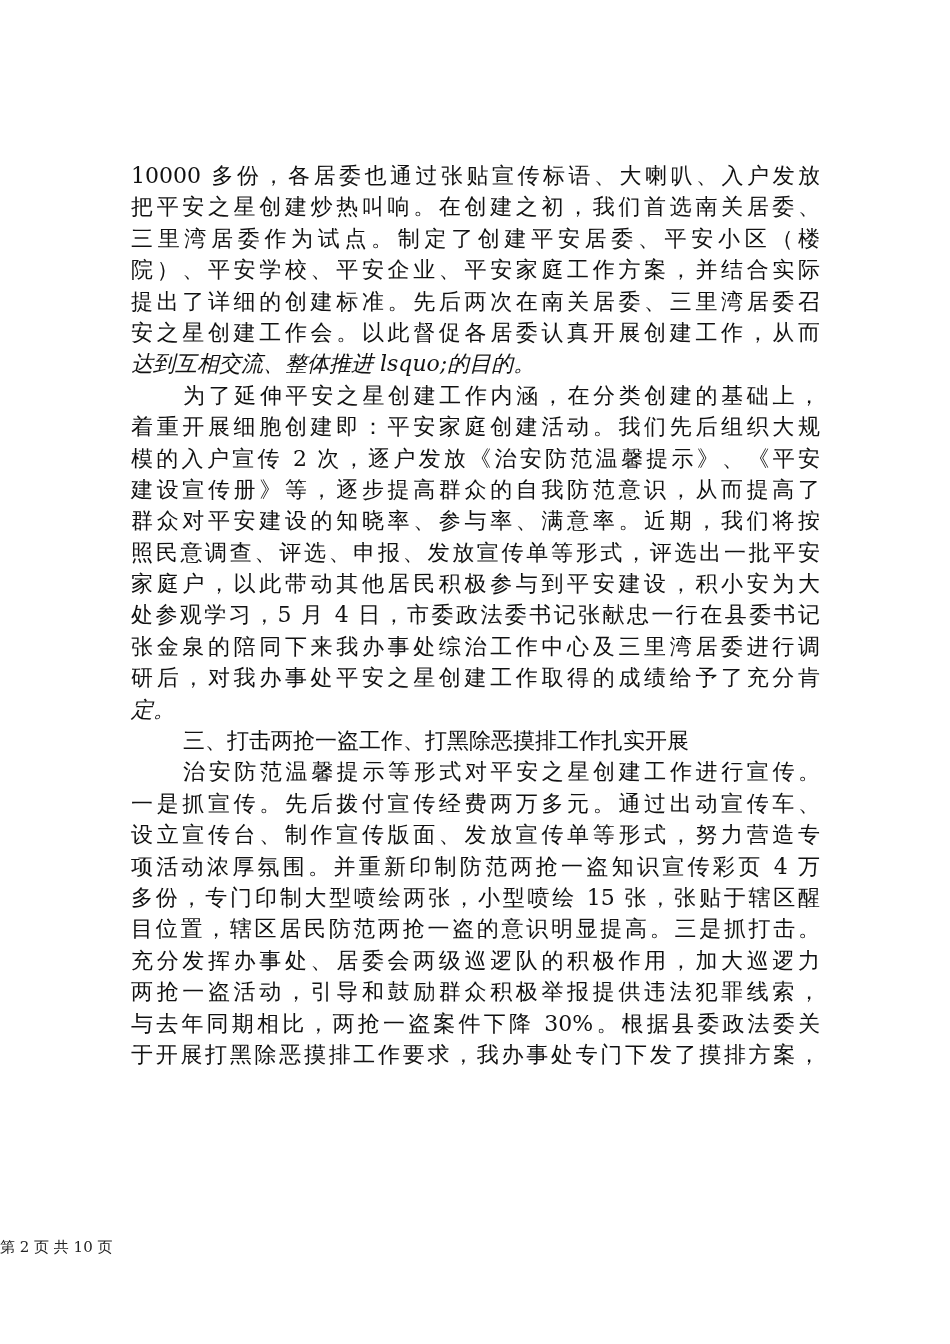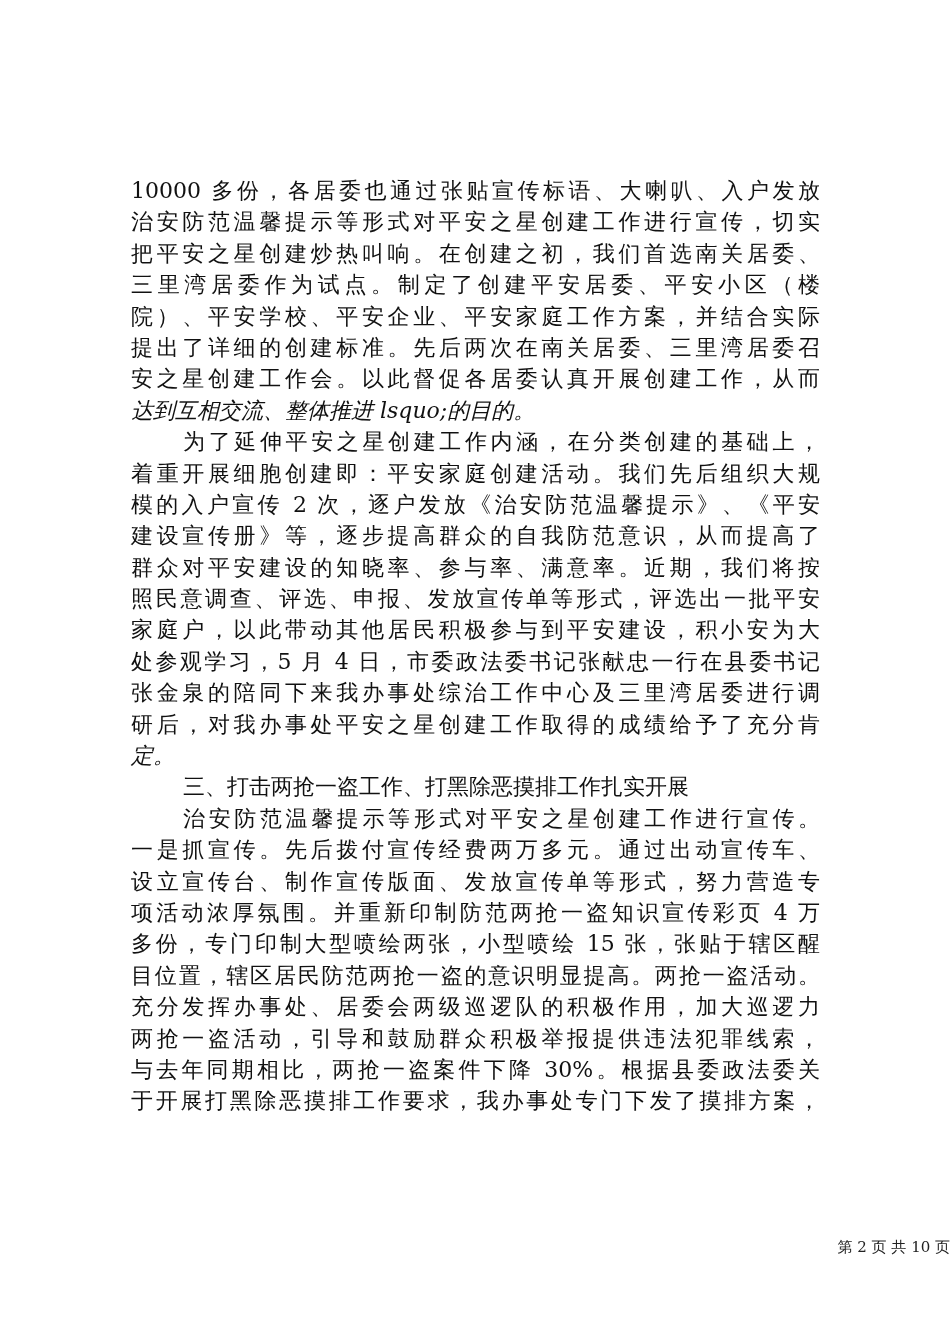--- a/index.html
+++ b/index.html
@@ -11,21 +11,21 @@
       width: 950px;
       height: 1344px;
       position: relative;
       overflow: hidden;
       font-family: "DejaVu Serif", "Liberation Serif", serif;
       color: #111111;
     }
     .page {
       position: absolute;
       left: 131px;
-      top: 175px;
+      top: 160px;
       width: 689px;
     }
     .line {
       display: block;
       height: 31.4px;
       line-height: 31.4px;
       font-size: 22px;
       white-space: nowrap;
       text-align: justify;
       text-align-last: justify;
@@ -40,34 +40,33 @@
     }
     .line.heading {
       padding-left: 52px;
       text-align-last: left;
     }
     .footer {
       position: absolute;
       top: 1238px;
       left: 0;
       width: 950px;
-      text-align: right;
+      text-align: left;
       font-size: 15px;
       color: #222222;
       font-family: "DejaVu Serif", "Liberation Serif", serif;
     }
   </style>
 </head>
 <body>
 
 <div class="page">
 
   <div>
     <span class="line">10000 多份，各居委也通过张贴宣传标语、大喇叭、入户发放</span>
-    <span class="line">治安防范温馨提示等形式对平安之星创建工作进行宣传，切实</span>
     <span class="line">把平安之星创建炒热叫响。在创建之初，我们首选南关居委、</span>
     <span class="line">三里湾居委作为试点。制定了创建平安居委、平安小区（楼</span>
     <span class="line">院）、平安学校、平安企业、平安家庭工作方案，并结合实际</span>
     <span class="line">提出了详细的创建标准。先后两次在南关居委、三里湾居委召</span>
     <span class="line">安之星创建工作会。以此督促各居委认真开展创建工作，从而</span>
     <span class="line last">达到互相交流、整体推进 lsquo;的目的。</span>
   </div>
 
   <div>
     <span class="line indent">为了延伸平安之星创建工作内涵，在分类创建的基础上，</span>
@@ -86,21 +85,21 @@
   <div>
     <span class="line heading">三、打击两抢一盗工作、打黑除恶摸排工作扎实开展</span>
   </div>
 
   <div>
     <span class="line indent">治安防范温馨提示等形式对平安之星创建工作进行宣传。</span>
     <span class="line">一是抓宣传。先后拨付宣传经费两万多元。通过出动宣传车、</span>
     <span class="line">设立宣传台、制作宣传版面、发放宣传单等形式，努力营造专</span>
     <span class="line">项活动浓厚氛围。并重新印制防范两抢一盗知识宣传彩页 4 万</span>
     <span class="line">多份，专门印制大型喷绘两张，小型喷绘 15 张，张贴于辖区醒</span>
-    <span class="line">目位置，辖区居民防范两抢一盗的意识明显提高。两抢一盗活动。</span>
+    <span class="line">目位置，辖区居民防范两抢一盗的意识明显提高。三是抓打击。</span>
     <span class="line">充分发挥办事处、居委会两级巡逻队的积极作用，加大巡逻力</span>
     <span class="line">两抢一盗活动，引导和鼓励群众积极举报提供违法犯罪线索，</span>
     <span class="line">与去年同期相比，两抢一盗案件下降 30%。根据县委政法委关</span>
     <span class="line">于开展打黑除恶摸排工作要求，我办事处专门下发了摸排方案，</span>
   </div>
 </div>
 
 <div class="footer">
   <span>第 2 页  共 10 页</span>
 </div>

